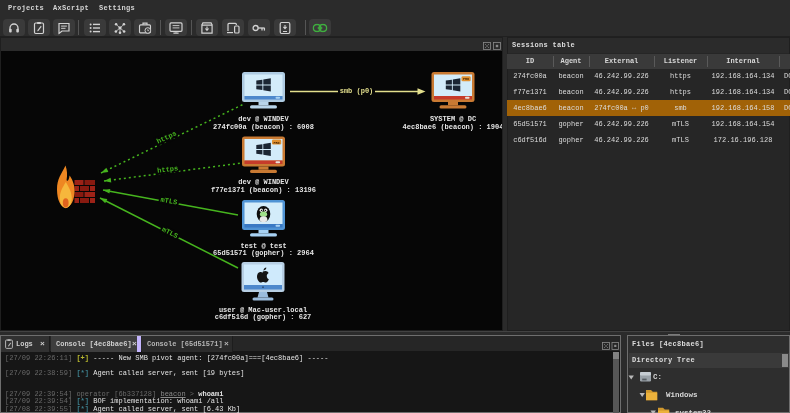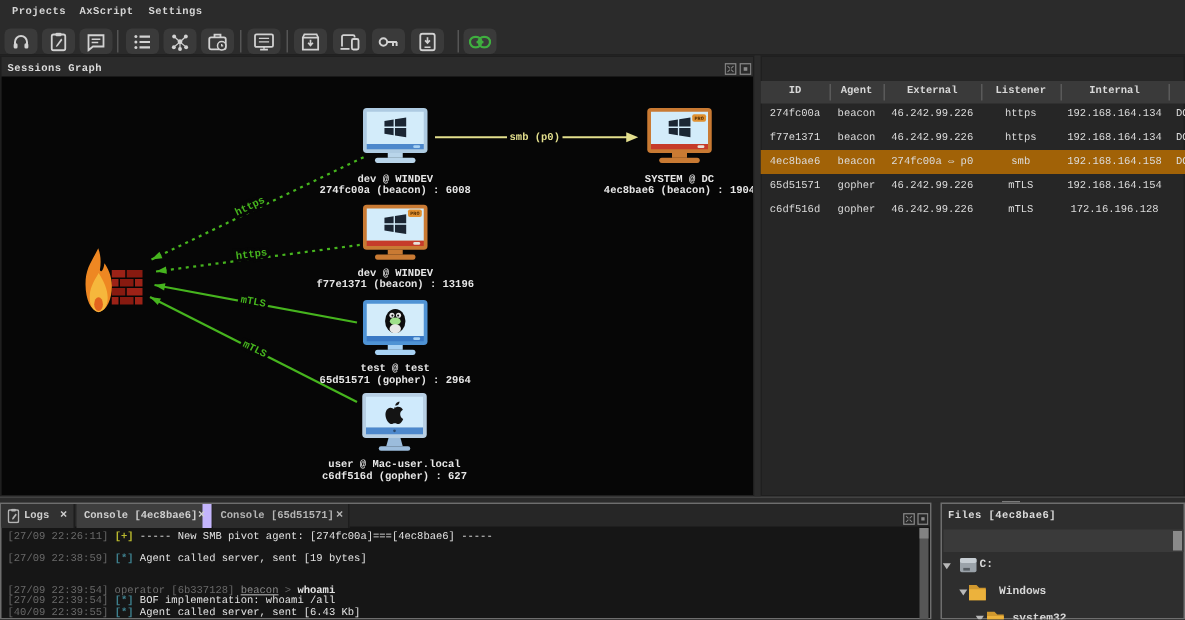--- a/index.html
+++ b/index.html
@@ -145,21 +145,20 @@
 
 <div class="tbtn" style="left:309px">
     <svg width="15" height="9" viewBox="0 0 15 9">
       <rect x="0.8" y="1" width="7.6" height="7" rx="3.5" fill="none" stroke="#3fae3f" stroke-width="1.5"></rect>
       <rect x="6.6" y="1" width="7.6" height="7" rx="3.5" fill="none" stroke="#3fae3f" stroke-width="1.5"></rect>
       <line x1="5.2" y1="4.5" x2="9.8" y2="4.5" stroke="#3fae3f" stroke-width="1.5"></line>
     </svg>
   </div>
 
 <div class="abs" style="left:0;top:37px;width:503px;height:294px;background:#2b2b2b;border:1px solid #1f1f1f">
-  <div class="ptitle">Sessions Graph</div>
   <svg class="abs" style="right:1px;top:4px" width="18" height="8" viewBox="0 0 18 8">
     <rect x="0.5" y="0.5" width="7" height="7" fill="none" stroke="#8a8a8a" stroke-width="0.8"></rect>
     <path d="M2 2 l1.6 1.6 M6 2 l-1.6 1.6 M2 6 l1.6-1.6 M6 6 l-1.6-1.6" stroke="#8a8a8a" stroke-width="0.7"></path>
     <rect x="10.5" y="0.5" width="7" height="7" fill="none" stroke="#8a8a8a" stroke-width="0.8"></rect>
     <rect x="12.8" y="2.8" width="2.4" height="2.4" fill="#8a8a8a"></rect>
   </svg>
 </div>
 <svg class="abs" style="left:1px;top:51px;background:#060606" width="501" height="279" viewBox="0 0 501 279">
 <line x1="289" y1="40.5" x2="337" y2="40.5" stroke="#e3df8d" stroke-width="1.4"></line>
 <line x1="374" y1="40.5" x2="417" y2="40.5" stroke="#e3df8d" stroke-width="1.4"></line>
@@ -251,20 +250,23 @@
 <text x="452" y="77.5" class="gl">4ec8bae6 (beacon) : 1904</text>
 <text x="262.5" y="133" class="gl">dev @ WINDEV</text>
 <text x="262.5" y="140.5" class="gl">f77e1371 (beacon) : 13196</text>
 <text x="262.5" y="196.5" class="gl">test @ test</text>
 <text x="262.5" y="204" class="gl">65d51571 (gopher) : 2964</text>
 <text x="262" y="260.5" class="gl">user @ Mac-user.local</text>
 <text x="262" y="268" class="gl">c6df516d (gopher) : 627</text>
 </svg>
 
 <div class="abs" style="left:507px;top:37px;width:283px;height:294px;background:#262626;border:1px solid #1f1f1f">
+  <div style="background:#2b2b2b;height:15px">
+      <div class="ptitle" style="padding-top:3px">Sessions table</div>
+    </div>
 
   <div class="abs" style="left:-1px;top:16px;width:284px;height:15px;background:#3a3a3a">
     <div class="hdrcell" style="left:0;width:46px">ID</div>
     <div class="hdrcell" style="left:46px;width:36px">Agent</div>
     <div class="hdrcell" style="left:82px;width:65px">External</div>
     <div class="hdrcell" style="left:147px;width:53px">Listener</div>
     <div class="hdrcell" style="left:200px;width:72px">Internal</div>
 
     <div class="abs" style="left:46px;top:2px;width:1px;height:11px;background:#5a5a5a"></div>
     <div class="abs" style="left:82px;top:2px;width:1px;height:11px;background:#5a5a5a"></div>
@@ -324,49 +326,50 @@
   <div class="abs" style="left:0;top:0;width:619px;height:15px;background:#262626">
     <div class="tab" style="left:0;width:49px;background:#313131;border-right:1px solid #1d1d1d">
       <svg style="position:absolute;left:4px;top:3px" width="8" height="10" viewBox="0 0 8 10">
           <rect x="0.6" y="1" width="6.8" height="8.4" rx="1" fill="none" stroke="#b5b5b5" stroke-width="1"></rect>
           <rect x="2.4" y="0.2" width="3.2" height="1.8" rx="0.6" fill="#b5b5b5"></rect>
           <path d="M5.4 3.4 L3.2 6.4 L3 7.4 L4 7.2 L6.2 4.2 Z" fill="#b5b5b5"></path>
         </svg>
       <span style="position:absolute;left:15px;top:4px">Logs</span>
       <span style="position:absolute;left:39px;top:3px;color:#cfcfcf;font-size:8px">×</span>
     </div>
-    <div class="tab" style="left:50px;width:90px;background:#3e3e3e;border-right:6px solid #c4b5fd">
+    <div class="tab" style="left:50px;width:90px;background:#3e3e3e;border-right:4px solid #c4b5fd">
       <span style="position:absolute;left:5px;top:4px">Console [4ec8bae6]</span>
       <span style="position:absolute;left:81px;top:3px;color:#cfcfcf;font-size:8px">×</span>
     </div>
     <div class="tab" style="left:141px;width:91px;background:#2b2b2b;border-right:1px solid #1d1d1d">
       <span style="position:absolute;left:5px;top:4px;color:#b5b5b5">Console [65d51571]</span>
       <span style="position:absolute;left:82px;top:3px;color:#b5b5b5;font-size:8px">×</span>
     </div>
     <svg style="position:absolute;left:601px;top:6px" width="17" height="8" viewBox="0 0 17 8">
       <rect x="0.5" y="0.5" width="7" height="7" fill="none" stroke="#8a8a8a" stroke-width="0.8"></rect>
       <path d="M2 2 l1.6 1.6 M6 2 l-1.6 1.6 M2 6 l1.6-1.6 M6 6 l-1.6-1.6" stroke="#8a8a8a" stroke-width="0.7"></path>
       <rect x="10" y="0.5" width="6.5" height="7" fill="none" stroke="#8a8a8a" stroke-width="0.8"></rect>
       <rect x="12.2" y="2.8" width="2.2" height="2.2" fill="#8a8a8a"></rect>
     </svg>
   </div>
 
   <div class="cline" style="top:18.5px"><span class="ts">[27/09 22:26:11]</span> <span class="yp">[+]</span> <span class="wt">----- New SMB pivot agent: [274fc00a]===[4ec8bae6] -----</span></div>
   <div class="cline" style="top:33.5px"><span class="ts">[27/09 22:38:59]</span> <span class="cy">[*]</span> <span class="wt">Agent called server, sent [19 bytes]</span></div>
   <div class="cline" style="top:54.5px"><span class="ts">[27/09 22:39:54] operator [6b337128] <span style="text-decoration:underline;color:#8a8a8a">beacon</span> &gt;</span> <span class="wt" style="font-weight:bold">whoami</span></div>
   <div class="cline" style="top:62px"><span class="ts">[27/09 22:39:54]</span> <span class="cy">[*]</span> <span class="wt">BOF implementation: whoami /all</span></div>
-  <div class="cline" style="top:69.5px"><span class="ts">[40/09 22:39:55]</span> <span class="cy">[*]</span> <span class="wt">Agent called server, sent [6.43 Kb]</span></div>
+  <div class="cline" style="top:69.5px"><span class="ts">[27/08 22:39:55]</span> <span class="cy">[*]</span> <span class="wt">Agent called server, sent [6.43 Kb]</span></div>
 
   <div class="abs" style="left:612px;top:16px;width:6px;height:61px;background:#565656"></div>
   <div class="abs" style="left:612px;top:16px;width:6px;height:7px;background:#828282"></div>
 </div>
 
 <div class="abs" style="left:627px;top:335px;width:163px;height:78px;background:#2e2e2e;border:1px solid #6e6e6e">
   <div class="ptitle" style="padding:4px 0 0 4px">Files [4ec8bae6]</div>
   <div class="abs" style="left:1px;top:17px;width:160px;height:15px;background:#3a3a3a">
+    <div class="ptitle" style="padding:3px 0 0 3px">Directory Tree</div>
     <div class="abs" style="right:1px;top:1px;width:6px;height:13px;background:#8a8a8a"></div>
   </div>
 
   <svg class="abs" style="left:0;top:33px" width="160" height="44" viewBox="0 0 160 44">
     <path d="M0.5 6.5 l5.4 0 l-2.7 4 Z" fill="#b8b8b8"></path>
     <rect x="12" y="3" width="11" height="9.5" rx="1.2" fill="#9aa2a9"></rect>
     <rect x="12" y="3" width="11" height="3.4" rx="1.2" fill="#c6cdd3"></rect>
     <rect x="14.2" y="9.6" width="4.4" height="1.8" fill="#565d63"></rect>
     <path d="M11.5 24 l5.4 0 l-2.7 4 Z" fill="#b8b8b8"></path>
     <path d="M18 21 h5 l1.8 1.8 h4.4 v8.4 h-11.2 Z" fill="#d0982e"></path>

